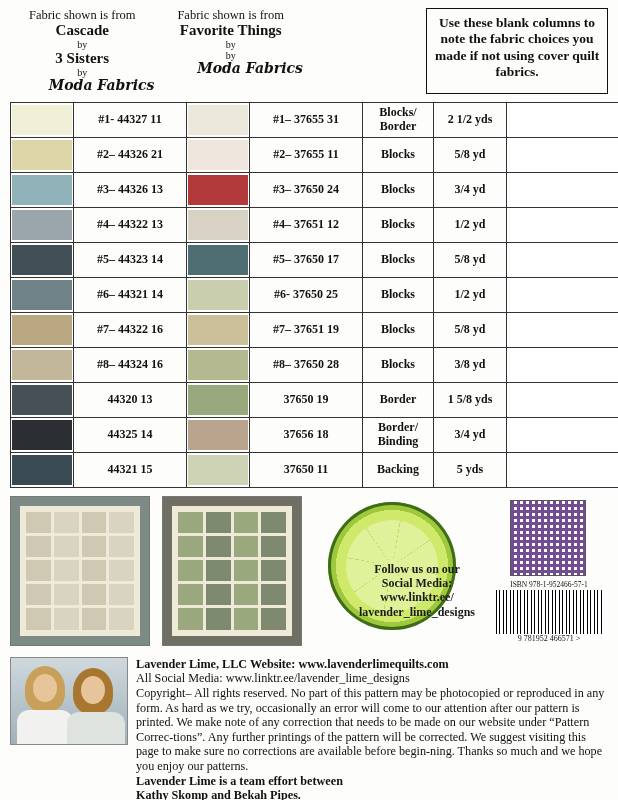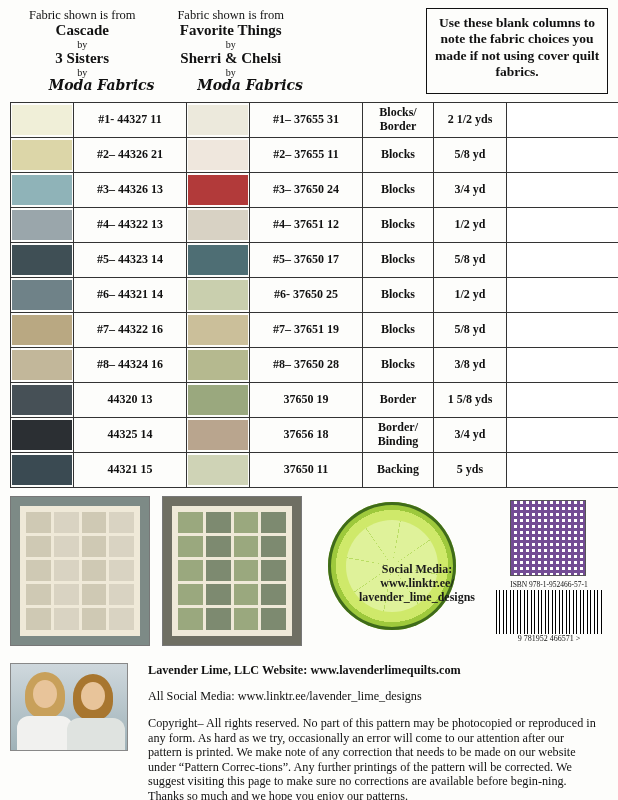--- a/index.html
+++ b/index.html
@@ -108,42 +108,41 @@
   .photo{
     position:absolute;left:0;top:0;width:118px;height:88px;
     background:linear-gradient(#cfd8dd,#9fb2b8);
     border:1px solid #888;box-sizing:border-box;overflow:hidden;
   }
   .head{position:absolute;border-radius:50%;background:#e8c49a;}
   .hair{position:absolute;border-radius:50% 50% 40% 40%;background:#c8a05a;}
   .body1{position:absolute;border-radius:12px 12px 0 0;background:#f1f1ef;}
   .ftext{margin-left:126px;font-size:12.2px;line-height:1.2;}
   .ftext .l1{font-weight:bold;}
-  .ftext p{margin:12px;}
+  .ftext p{margin:0;}
   .bold{font-weight:bold;}
 </style>
 </head>
 <body>
 
 <div class="page">
 
   <div class="header">
     <div class="hdr-col c1">
       <div class="h-small">Fabric shown is from</div>
       <div class="h-bold">Cascade</div>
       <div class="h-by">by</div>
       <div class="h-bold">3 Sisters</div>
       <div class="h-by">by</div>
       <div class="h-script">Moda Fabrics</div>
     </div>
     <div class="hdr-col c2">
       <div class="h-small">Fabric shown is from</div>
       <div class="h-bold">Favorite Things</div>
       <div class="h-by">by</div>
-      <div class="h-bold">Sherri &amp; Chelsi</div>
       <div class="h-by">by</div>
       <div class="h-script">Moda Fabrics</div>
     </div>
     <div class="hdr-spacer"></div>
     <div class="hdr-col c3">
       <div class="h-note">Use these blank columns to note the fabric choices you made if not using cover quilt fabrics.</div>
     </div>
   </div>
 
   <table class="fabric">
@@ -343,20 +342,21 @@
             <div class="q-cell" style="background: rgb(154, 168, 126);"></div>
             <div class="q-cell" style="background: rgb(125, 138, 112);"></div>
             <div class="q-cell" style="background: rgb(154, 168, 126);"></div>
             <div class="q-cell" style="background: rgb(125, 138, 112);"></div>
           </div>
       </div>
     </div>
 
     <div class="lime"></div>
     <div class="social">
+      <div>Follow us on our</div>
       <div>Social Media:</div>
       <div>www.linktr.ee/</div>
       <div>lavender_lime_designs</div>
     </div>
 
     <div class="qr">
       <div class="qr-inner"></div>
     </div>
     <div class="isbn">
       <div>ISBN 978-1-952466-57-1</div>

